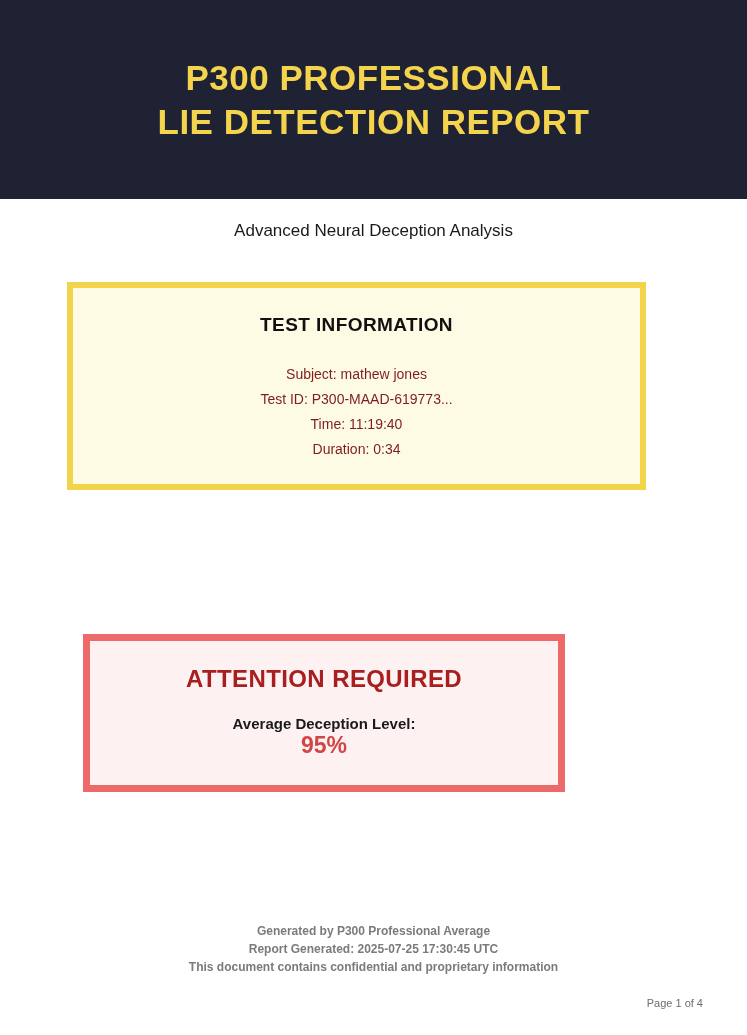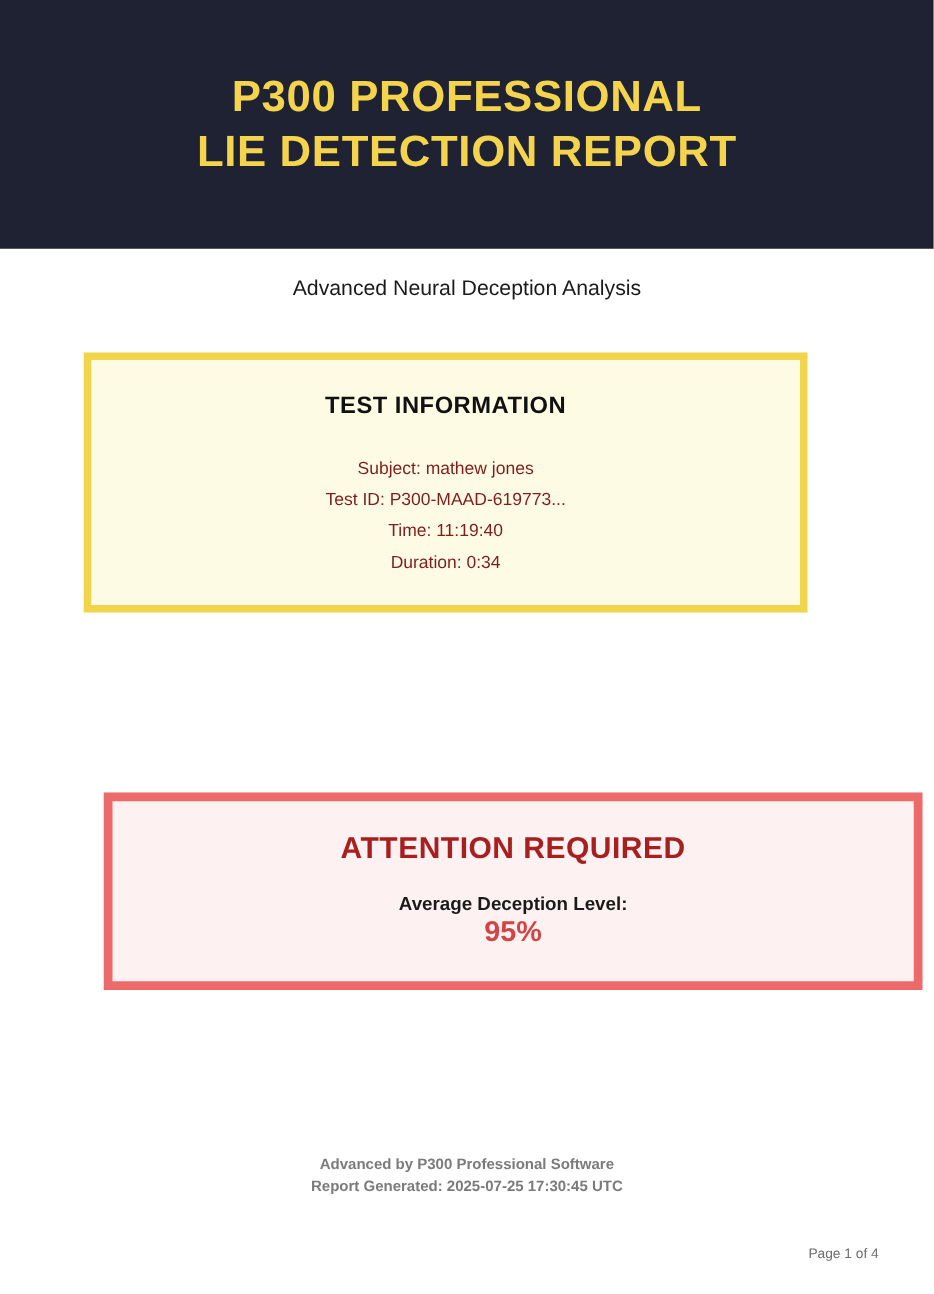--- a/index.html
+++ b/index.html
@@ -66,21 +66,21 @@
     font-size: 14px;
     line-height: 25px;
     color: #7f1d1d;
   }
 
   
   .alert-card {
     position: absolute;
     left: 83px;
     top: 634px;
-    width: 655px;
+    width: 482px;
     box-sizing: border-box;
     border: 7px solid #ec6a6a;
     background: #fdf1f2;
     padding: 24px 20px 26px 20px;
     text-align: center;
   }
   .alert-card .alert-title {
     font-size: 24px;
     font-weight: bold;
     color: #a81f1f;
@@ -138,17 +138,18 @@
   <div class="info-line">Duration: 0:34</div>
 </div>
 
 <div class="alert-card">
   <div class="alert-title">ATTENTION REQUIRED</div>
   <div class="alert-label">Average Deception Level:</div>
   <div class="alert-value">95%</div>
 </div>
 
 <div class="footer">
-  <div class="footer-line">Advanced by P300 Professional Software</div>
+  <div class="footer-line">Generated by P300 Professional Average</div>
   <div class="footer-line">Report Generated: 2025-07-25 17:30:45 UTC</div>
+  <div class="footer-line">This document contains confidential and proprietary information</div>
 </div>
 
 <div class="page-number">Page 1 of 4</div>
 
 </body></html>

